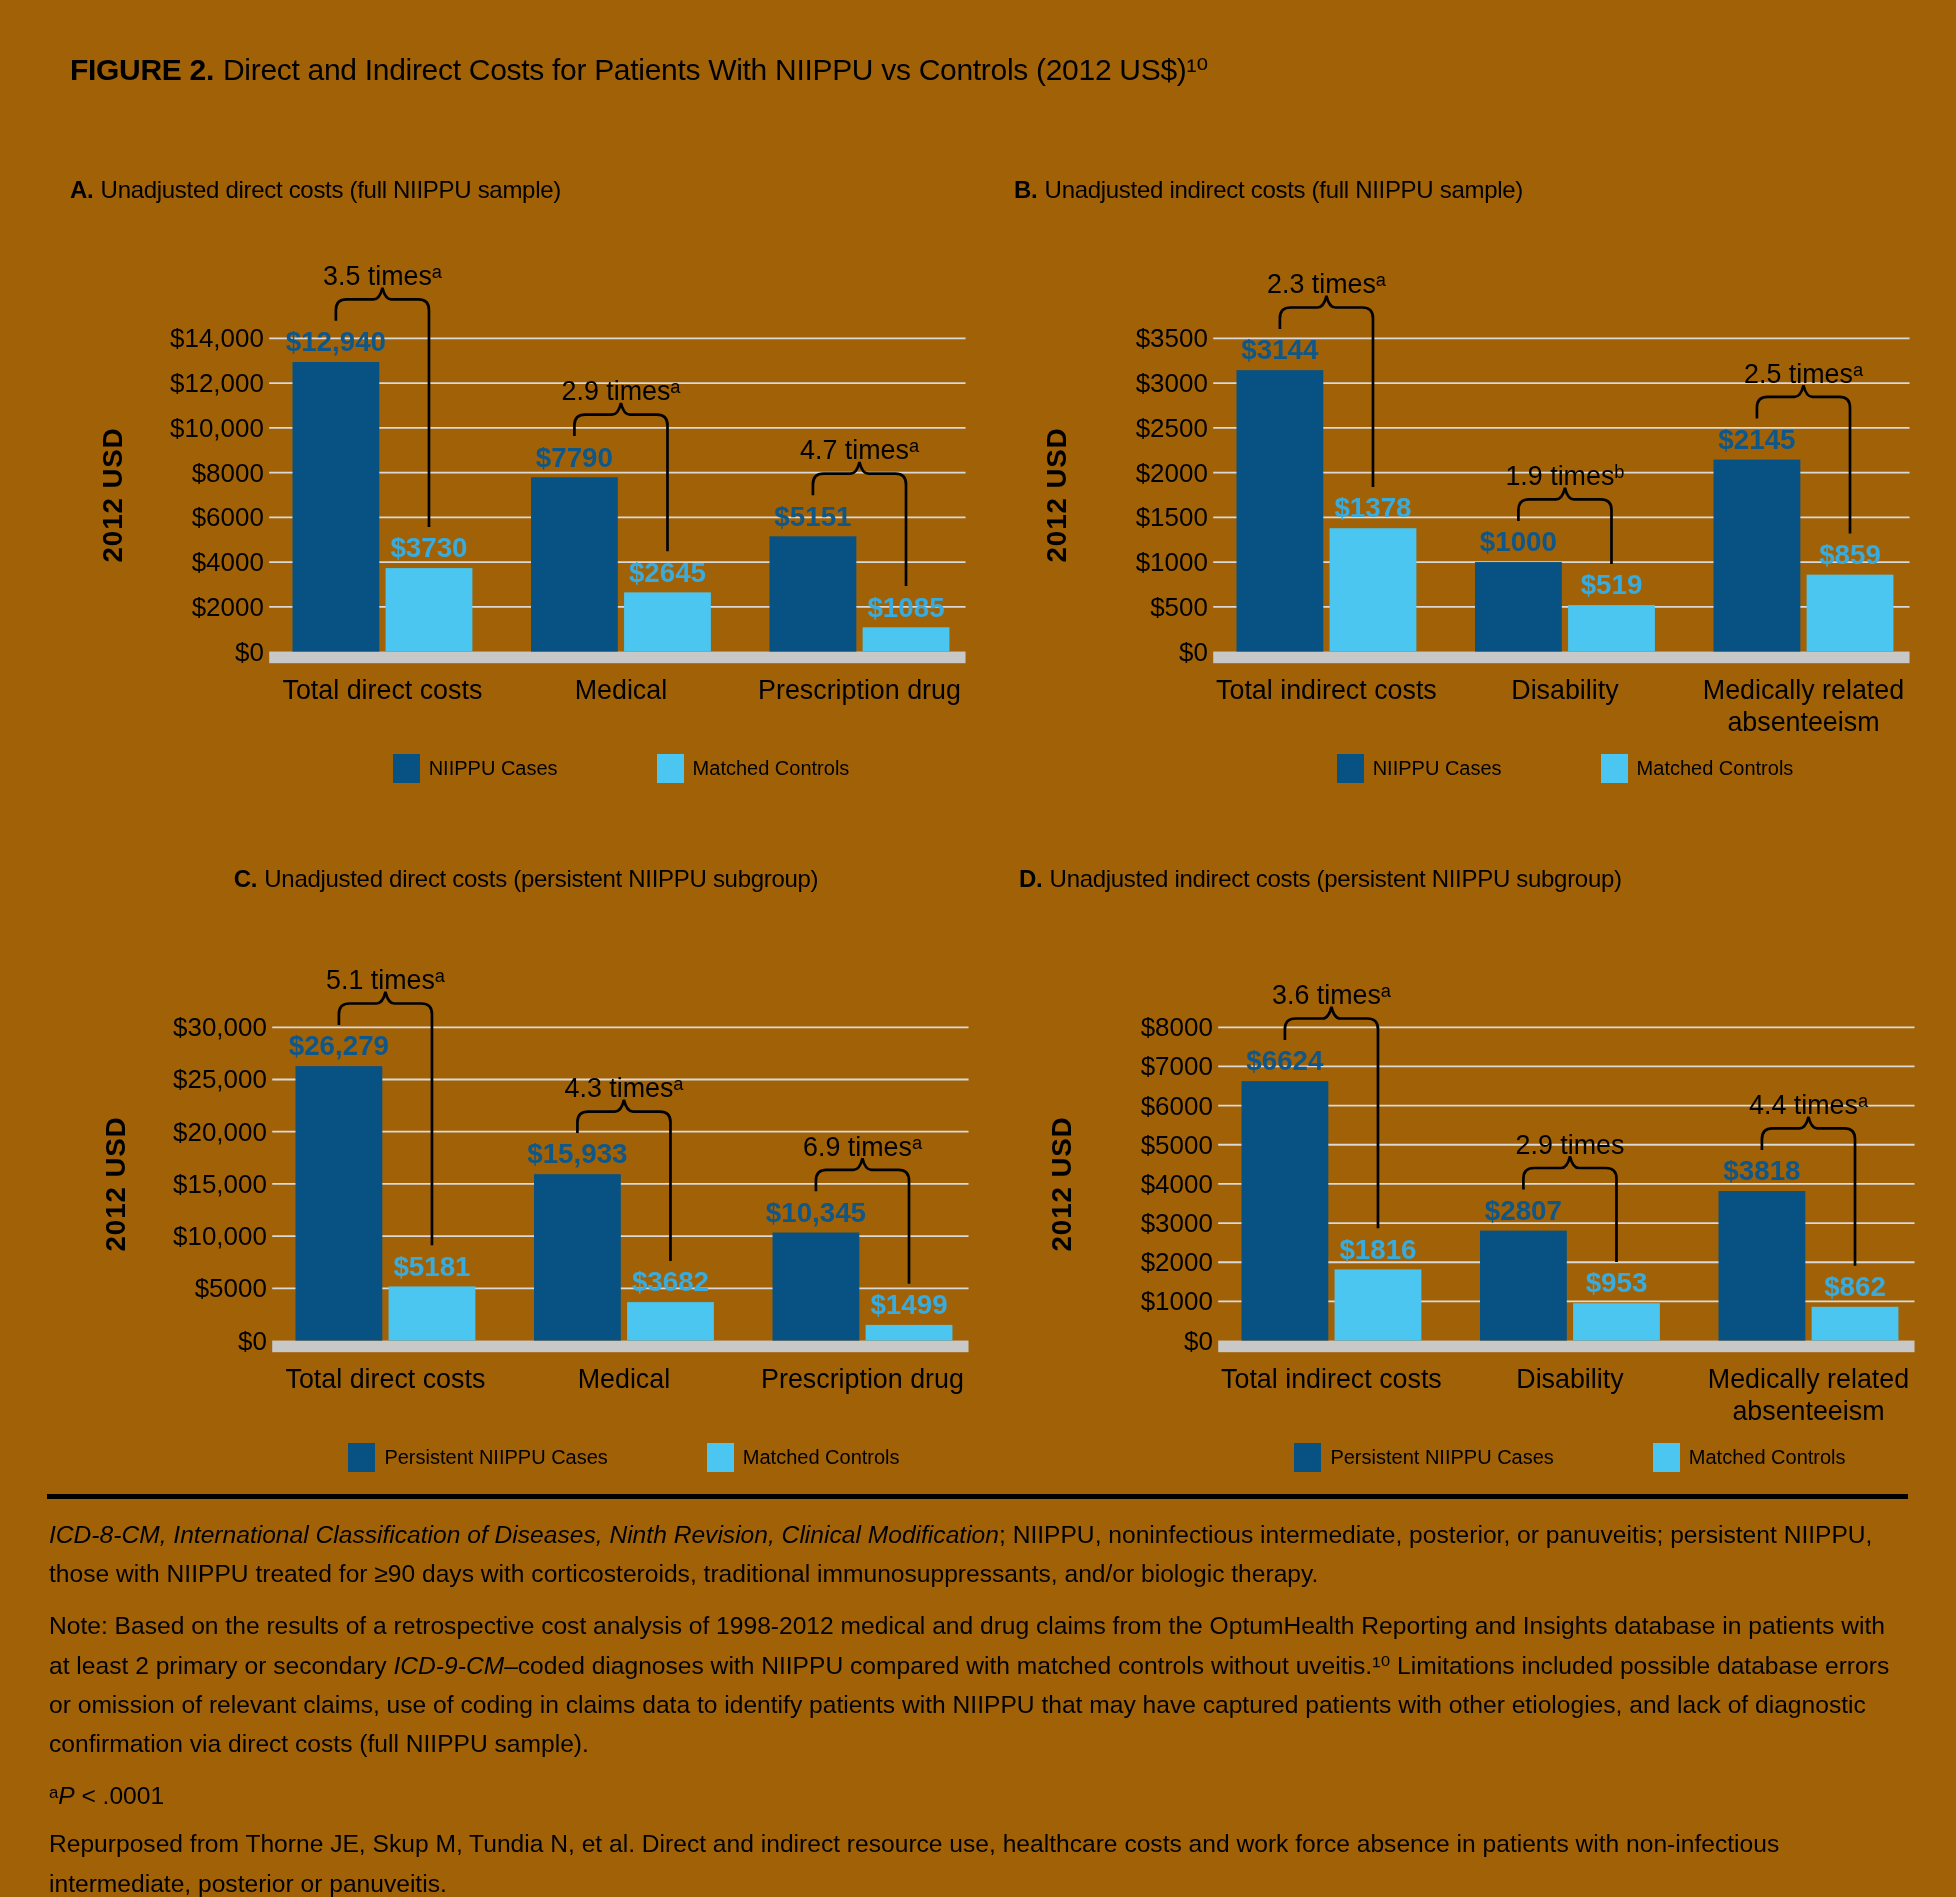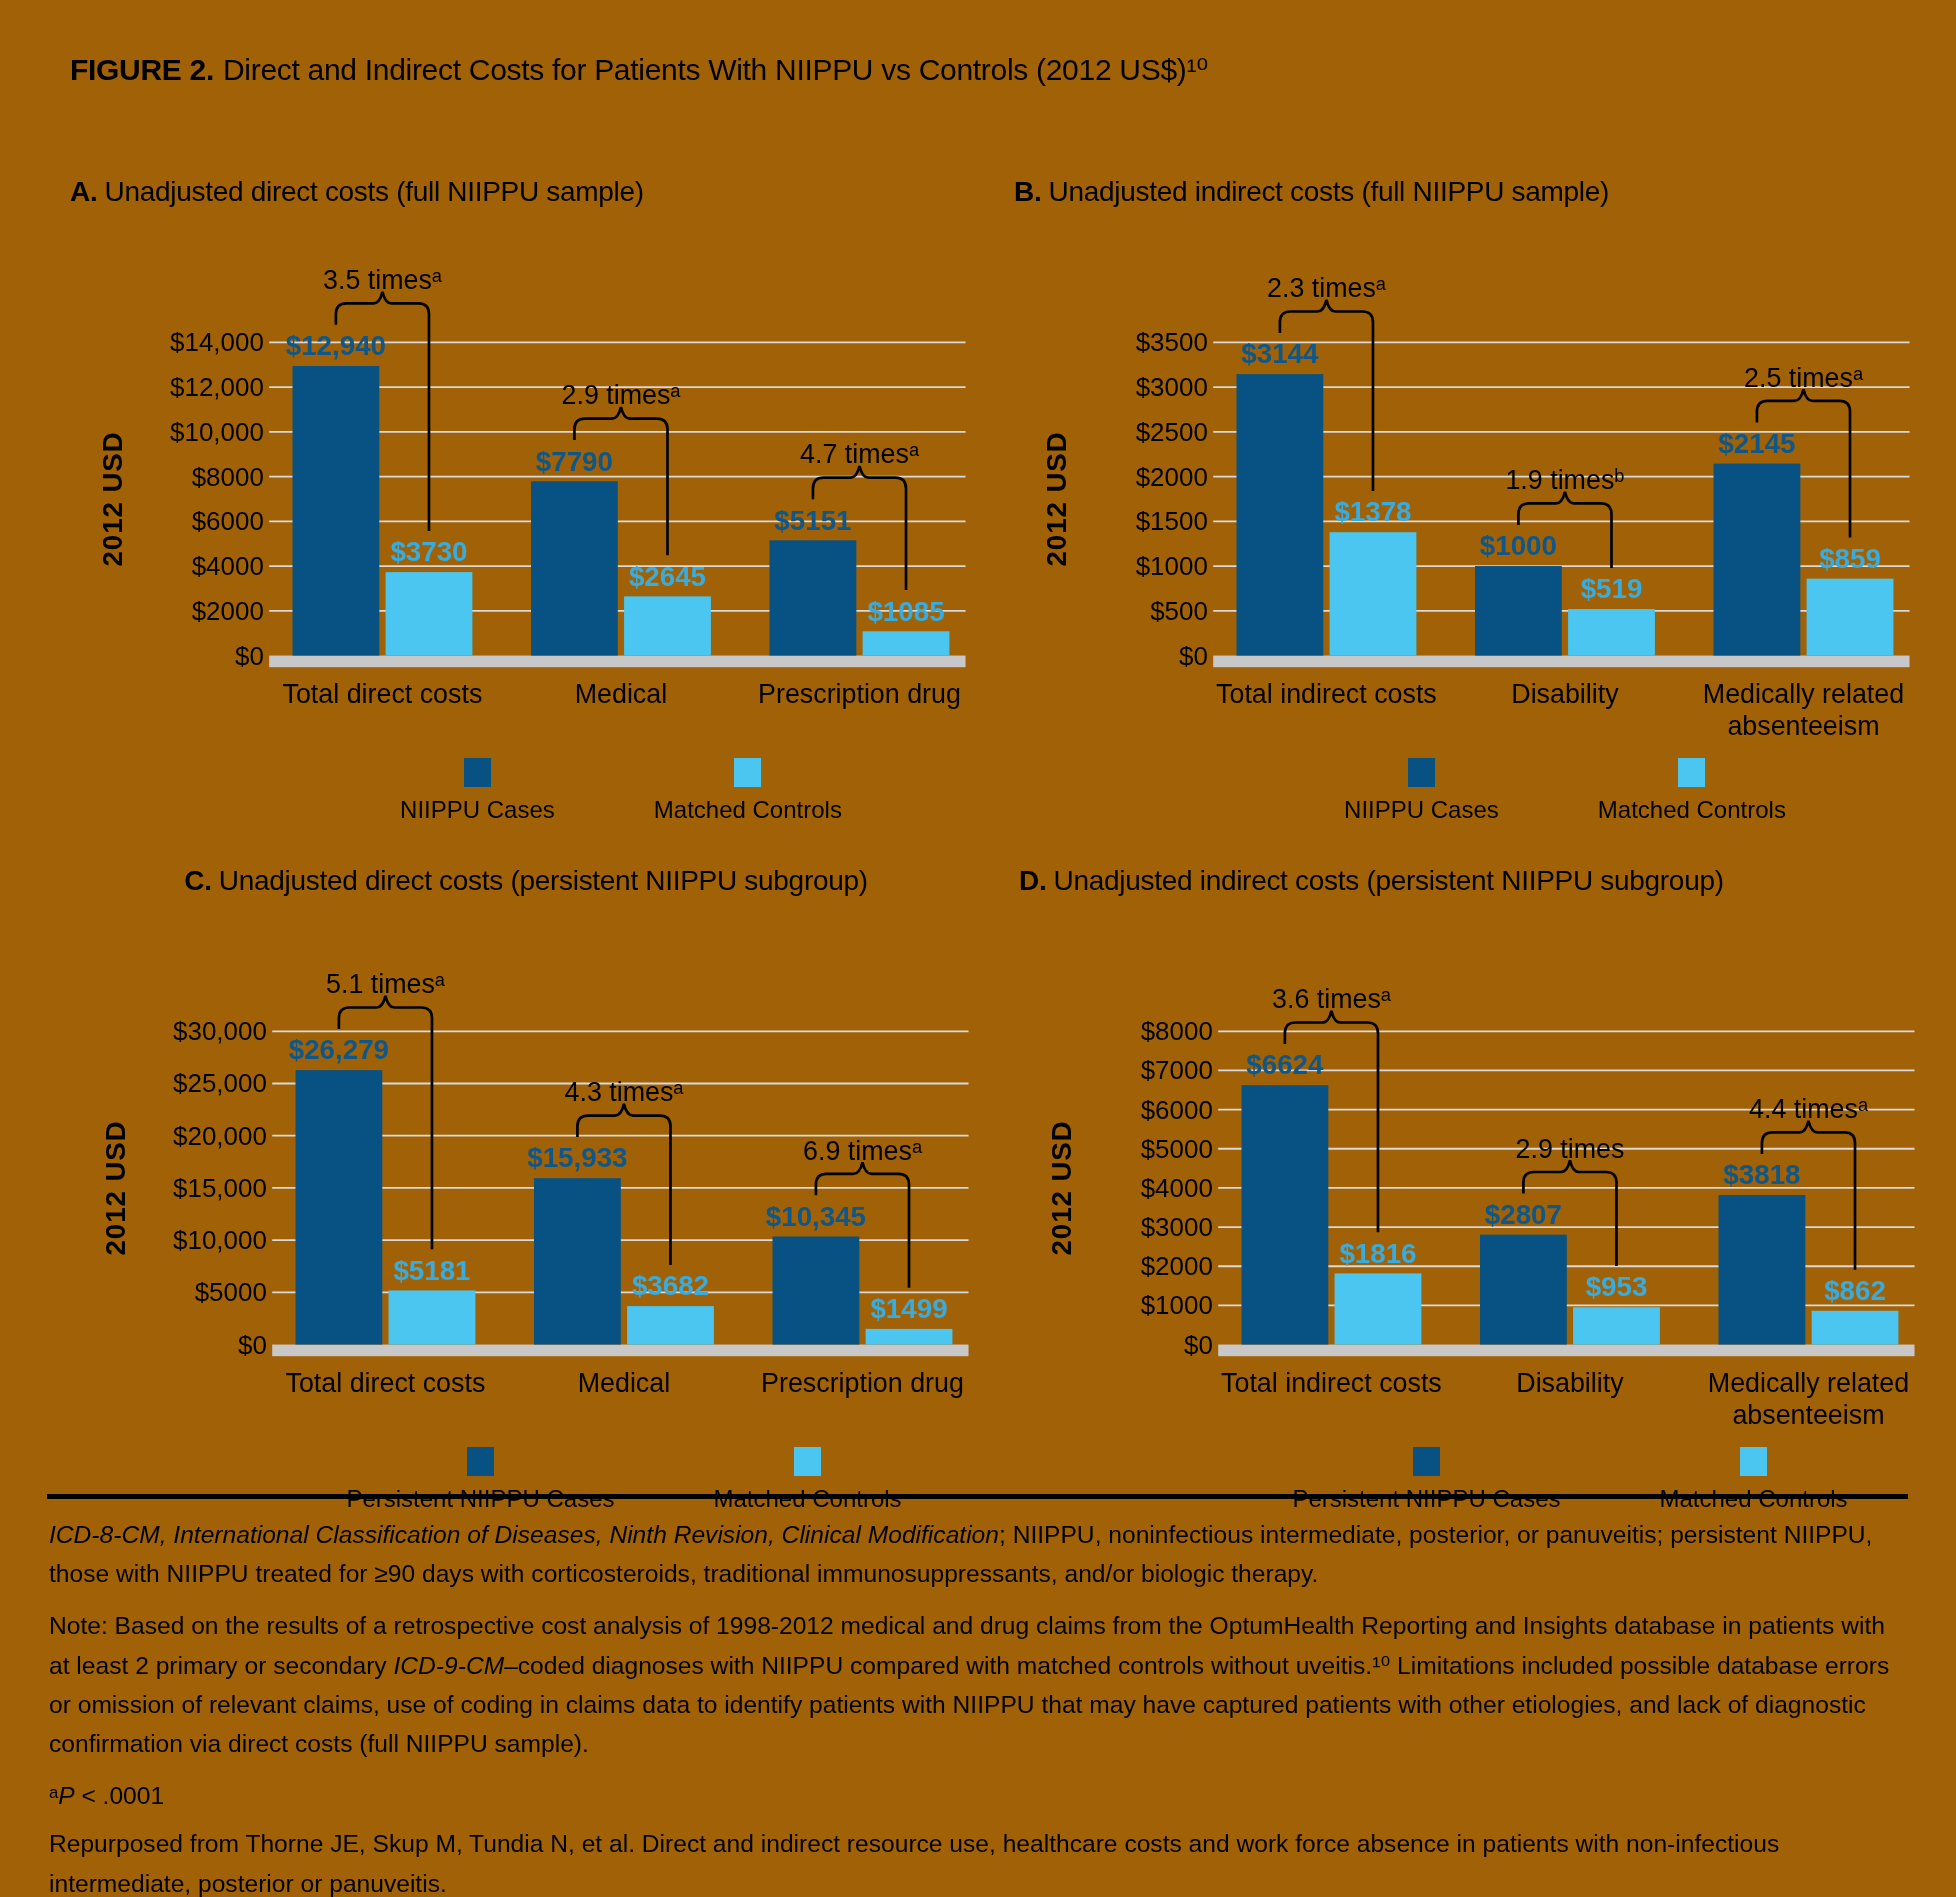--- a/index.html
+++ b/index.html
@@ -3,27 +3,27 @@
 <meta charset="utf-8">
 <style>
   html,body{margin:0;padding:0;background:#fff;}
   body{font-family:"Liberation Sans","DejaVu Sans",sans-serif;color:#000;}
   .page{position:relative;width:1957px;height:1898px;background:#a16207;overflow:hidden;}
 
   .fig-title{position:absolute;left:70px;top:52px;font-size:30px;letter-spacing:-0.3px;}
   .fig-label{font-weight:800;margin-right:9px;}
 
   .panel{position:absolute;width:906px;}
-  .panel-title{margin:0 0 9px 0;font-size:28px;font-weight:400;letter-spacing:-0.3px;}
+  .panel-title{margin:0 0 9px 0;font-size:24px;font-weight:400;letter-spacing:-0.3px;}
   .panel-letter{font-weight:800;margin-right:7.2px;}
   svg.chart{display:block;width:905px;height:537px;overflow:visible;}
   svg.chart text{font-family:"Liberation Sans","DejaVu Sans",sans-serif;}
 
   .legend{margin-left:206px;width:690px;display:flex;justify-content:center;gap:99px;margin-top:3.6px;}
-  .legend-item{display:flex;align-items:center;gap:9px;font-size:24px;flex-direction:column;}
+  .legend-item{display:flex;align-items:center;gap:9px;font-size:20px;}
   .legend-swatch{width:27px;height:29px;display:inline-block;flex:0 0 auto;}
 
   .divider{position:absolute;left:47px;top:1494px;width:1861px;height:4.5px;background:#000;}
 
   .footer{position:absolute;left:49px;top:1515px;width:1858px;font-size:24.6px;line-height:1.6;}
   .footer p{margin:0 0 12.5px 0;}
   .footer p.tight{margin:0 0 9px 0;}
   .seg-i{font-style:italic;}
 </style>
 </head>

